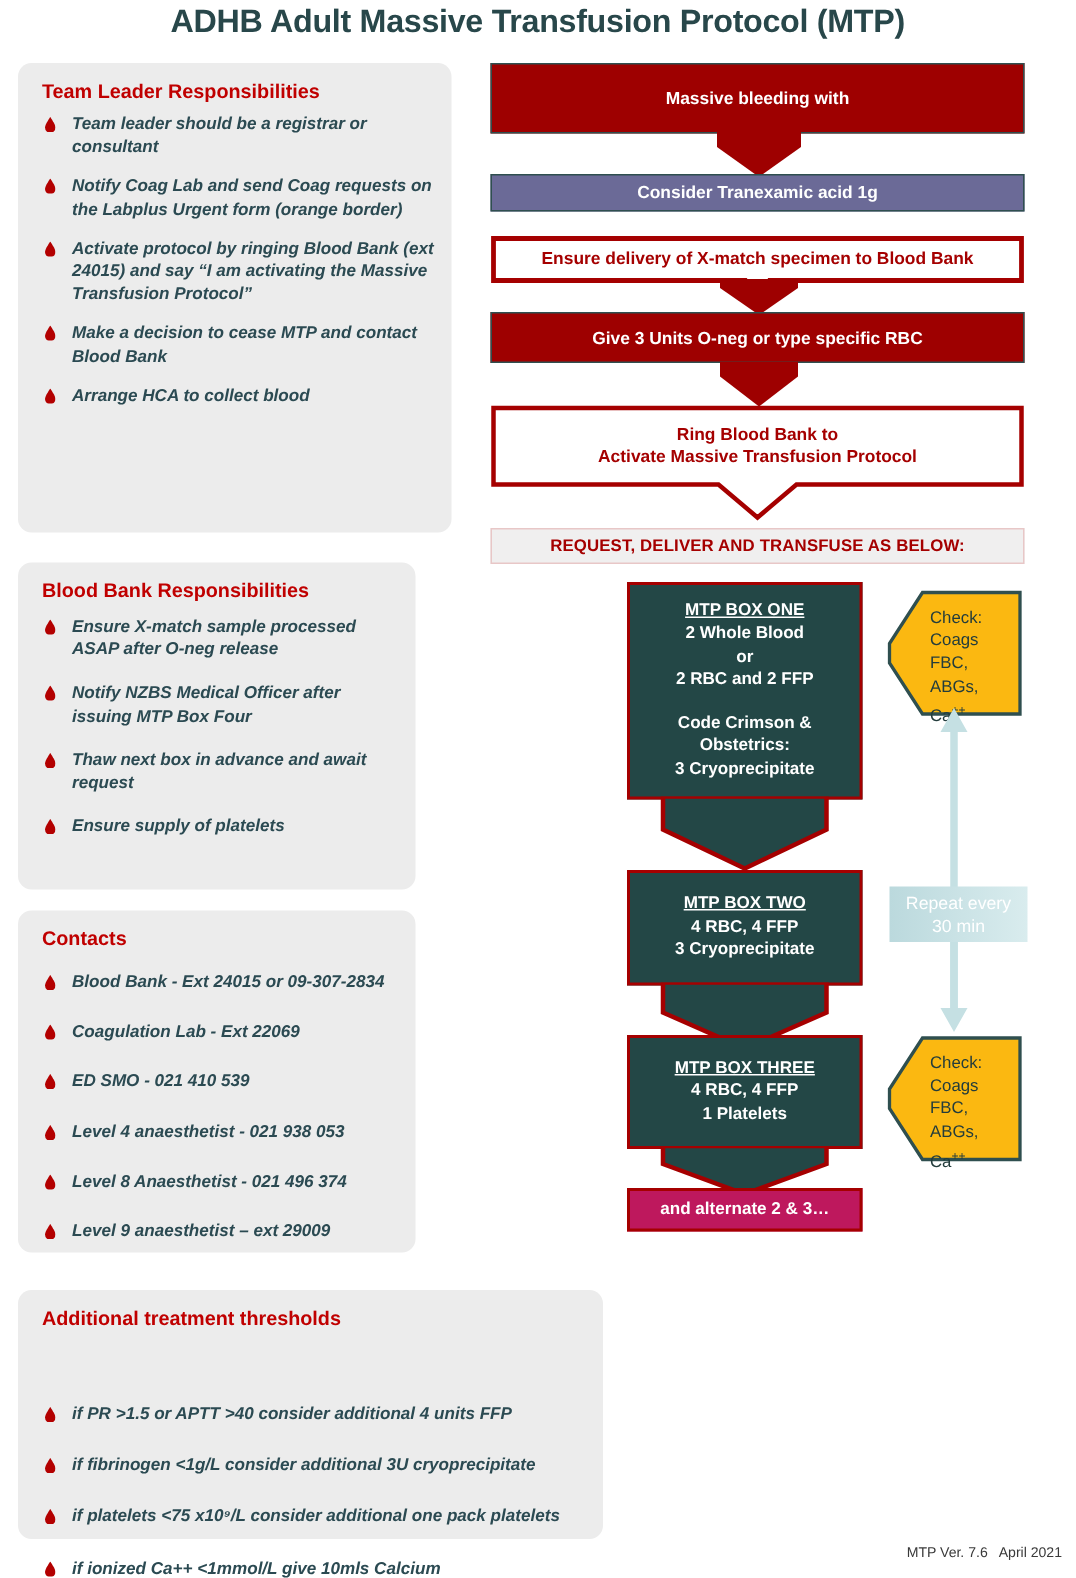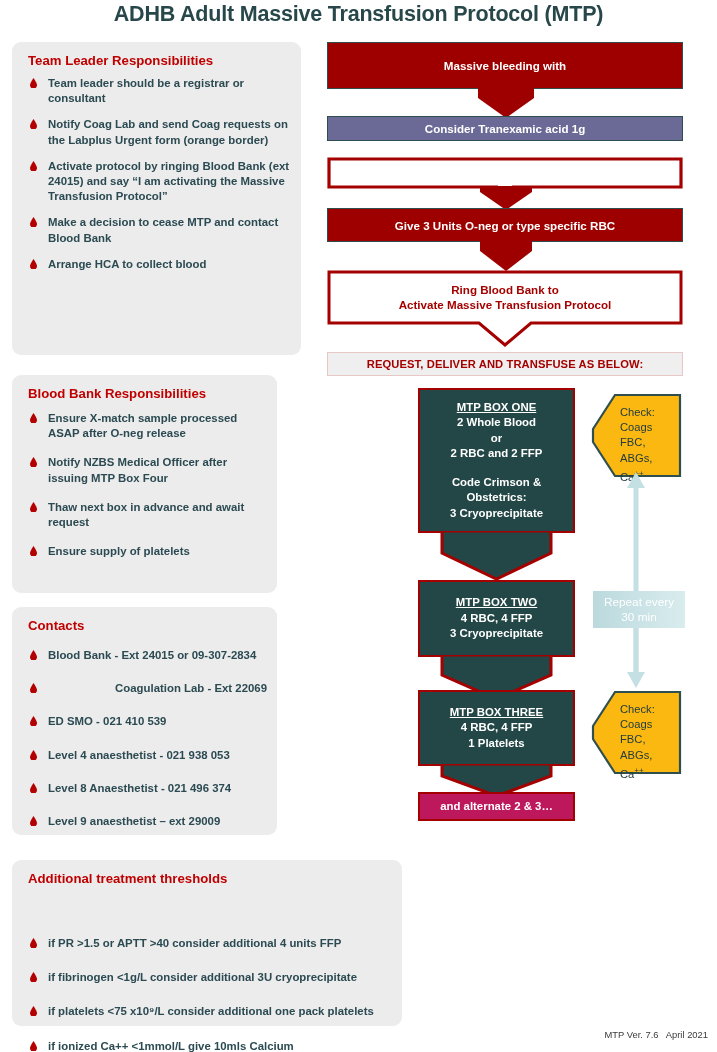--- a/index.html
+++ b/index.html
@@ -17,21 +17,21 @@
   }
 
   
   .panel{
     position:absolute;background:#ECECEC;border-radius:9px;
   }
   .panel-title{
     color:#C00000;font-weight:bold;font-size:13.2px;
     position:absolute;left:16px;top:11px;white-space:nowrap;
   }
-  .blist{position:absolute;left:13px;right:10px;top:34px;}
+  .blist{position:absolute;left:13px;right:10px;top:34px;font-style:italic;}
   .bitem{
     position:relative;padding-left:23px;margin-bottom:11px;
     color:#2B4A52;font-size:11.4px;font-weight:bold;line-height:15.2px;
   }
   .bitem:last-child{margin-bottom:0;}
   .drop{
     position:absolute;left:5px;top:2px;width:7px;height:10px;
   }
   .drop svg{display:block;}
 
@@ -187,21 +187,21 @@
     <div class="panel-title">Contacts</div>
     <div class="blist" style="top:41px;">
       <div class="bitem" style="margin-bottom:18px;">
         <span class="drop">
           <svg width="7" height="10" viewBox="0 0 7 10">
               <path d="M3.5 0 C3.5 0 7 5 7 7 A3.5 3.5 0 0 1 0 7 C0 5 3.5 0 3.5 0 Z" fill="#B30000"></path>
             </svg>
         </span>
         <span>Blood Bank - Ext 24015 or 09-307-2834</span>
       </div>
-      <div class="bitem" style="margin-bottom:18px;text-align:right;">
+      <div class="bitem" style="margin-bottom:18px;">
         <span class="drop">
           <svg width="7" height="10" viewBox="0 0 7 10">
               <path d="M3.5 0 C3.5 0 7 5 7 7 A3.5 3.5 0 0 1 0 7 C0 5 3.5 0 3.5 0 Z" fill="#B30000"></path>
             </svg>
         </span>
         <span>Coagulation Lab - Ext 22069</span>
       </div>
       <div class="bitem" style="margin-bottom:18px;">
         <span class="drop">
           <svg width="7" height="10" viewBox="0 0 7 10">
@@ -285,20 +285,23 @@
   </div>
 
   <div class="fbox purple-box" style="left:327px;top:116px;width:356px;height:25px;">
     <span>Consider Tranexamic acid 1g</span>
   </div>
 
   <div style="position:absolute;left:327px;top:157px;width:356px;height:46px;">
     <svg width="356" height="46" viewBox="0 0 356 46" style="position:absolute;left:0;top:0;">
       <path d="M2 2 H354 V30 H186 L178 42 L170 30 H2 Z" fill="#ffffff" stroke="#A50000" stroke-width="3.2" stroke-linejoin="miter"></path>
     </svg>
+    <div style="position:absolute;left:0;top:0;width:356px;height:30px;display:flex;align-items:center;justify-content:center;color:#A50000;font-size:11.6px;font-weight:bold;">
+      <span>Ensure delivery of X-match specimen to Blood Bank</span>
+    </div>
   </div>
   <div class="conn" style="left:480px;top:186px;width:52px;height:24px;">
     <svg width="52" height="24" viewBox="0 0 52 24">
       <path d="M0 0 H52 V6 L26 24 L0 6 Z" fill="#9E0000"></path>
     </svg>
   </div>
 
   <div class="fbox red-box" style="left:327px;top:208px;width:356px;height:34px;">
     <span>Give 3 Units O-neg or type specific RBC</span>
   </div>

